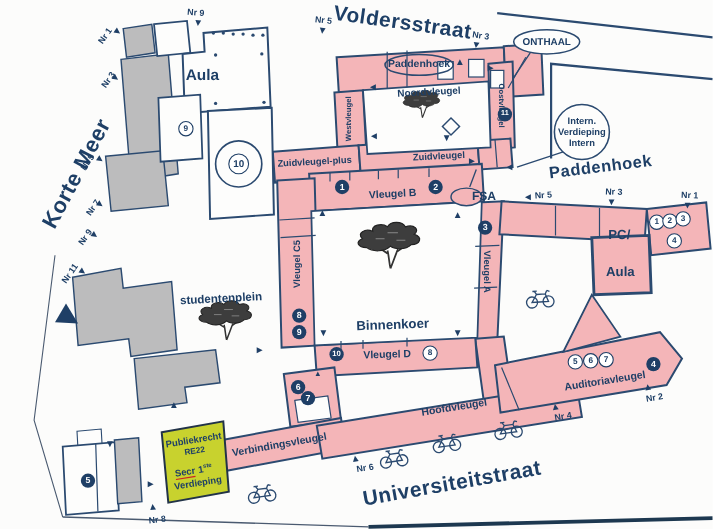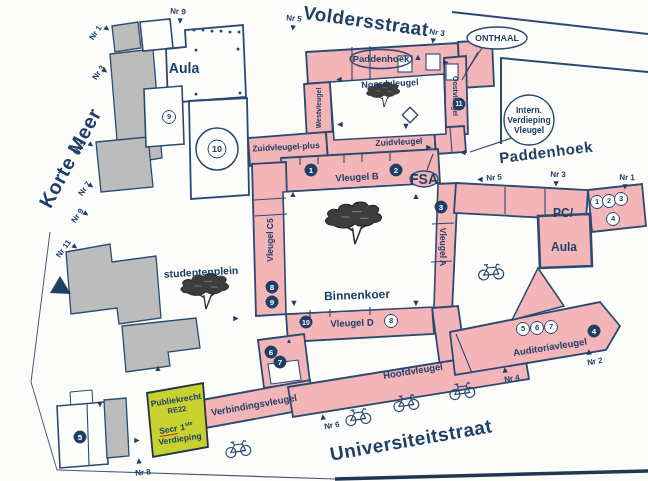--- a/index.html
+++ b/index.html
@@ -148,24 +148,24 @@
 <div class="lbl" style="left:352px;top:323px;font-size:9.5px;--r:-2deg">Vleugel D</div>
 <div class="lbl" style="left:201px;top:272px;font-size:10.5px;--r:-3deg">studentenplein</div>
 <div class="lbl" style="left:413px;top:371px;font-size:9.5px;--r:-9deg">Hoofdvleugel</div>
 <div class="lbl" style="left:254px;top:405px;font-size:9.5px;--r:-10deg">Verbindingsvleugel</div>
 <div class="lbl" style="left:550px;top:347px;font-size:9.5px;--r:-9deg">Auditoriavleugel</div>
 <div class="lbl" style="left:563px;top:213px;font-size:12px">PC/</div>
 <div class="lbl" style="left:564px;top:247px;font-size:12px">Aula</div>
 
 <div class="lbl" style="left:497px;top:38px;font-size:9px">ONTHAAL</div>
 <div class="lbl" style="left:381px;top:59px;font-size:9.5px">Paddenhoek</div>
-<div class="lbl" style="left:424px;top:179px;font-size:14px">FSA</div>
+<div class="lbl" style="left:440px;top:179px;font-size:11px">FSA</div>
 <div class="lbl" style="left:529px;top:110px;font-size:8.5px">Intern.</div>
 <div class="lbl" style="left:529px;top:120px;font-size:8.5px">Verdieping</div>
-<div class="lbl" style="left:529px;top:130px;font-size:8.5px">Vleugel</div>
+<div class="lbl" style="left:529px;top:130px;font-size:8.5px">Intern</div>
 
 <div class="lbl hl" style="left:176px;top:400px;font-size:8.5px;--r:-9deg">Publiekrecht</div>
 <div class="lbl hl" style="left:177px;top:410px;font-size:7.5px;--r:-9deg">RE22</div>
 <div class="lbl hl" style="left:176px;top:428px;font-size:8.5px;--r:-9deg"><span class="secr">Secr</span><span class="fl">1</span><span class="sup">ste</span></div>
 <div class="lbl hl" style="left:180px;top:439px;font-size:8.5px;--r:-9deg">Verdieping</div>
 
 <div class="lbl" style="left:178px;top:12px;font-size:8px;--r:4deg">Nr 9</div>
 <div class="lbl" style="left:294px;top:19px;font-size:8px;--r:6deg">Nr 5</div>
 <div class="lbl" style="left:437px;top:33px;font-size:8px;--r:8deg">Nr 3</div>
 <div class="lbl" style="left:558px;top:175px;font-size:8px;--r:2deg">Nr 3</div>

